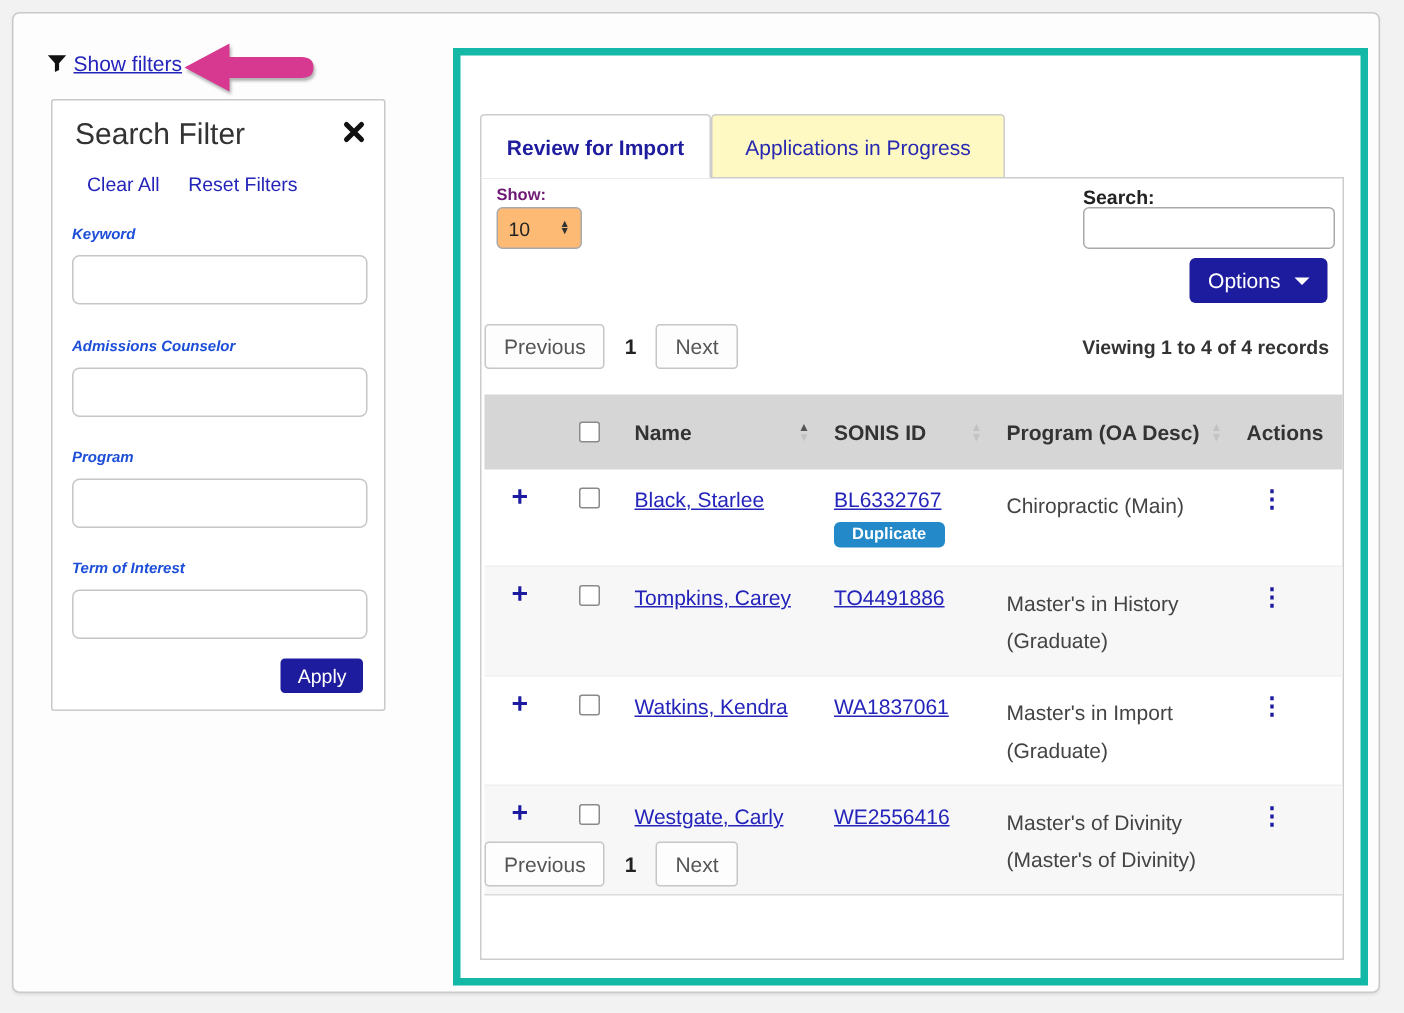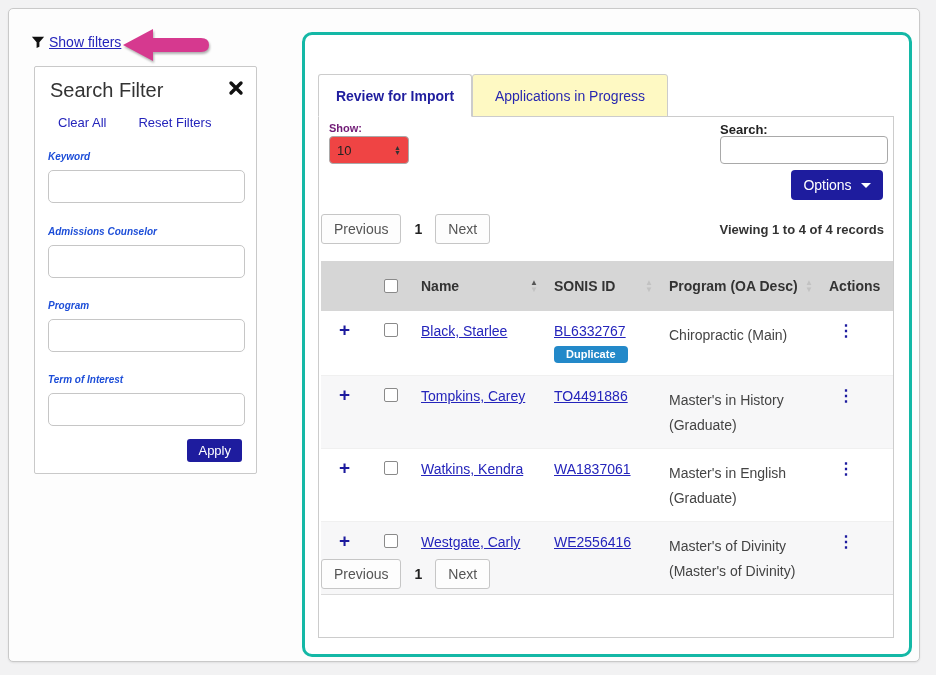--- a/index.html
+++ b/index.html
@@ -14,43 +14,43 @@
   
   .show-filters { position:absolute; left:22px; top:25px; display:flex; align-items:center; gap:4px; }
   .show-filters a { color:#2424bb; font-size:14px; text-decoration:underline; cursor:pointer; }
   .pink-arrow { position:absolute; left:112px; top:17px; filter:drop-shadow(1px 2px 1px rgba(0,0,0,.30)); }
 
   
   .filter-panel { position:absolute; left:25px; top:57px; width:223px; height:408px;
     background:#fff; border:1px solid #c9c9c9; border-radius:2px; }
   .fp-title { position:absolute; left:15px; top:12px; font-size:20px; color:#333; }
   .fp-close { position:absolute; right:12px; top:13px; cursor:pointer; line-height:0; }
-  .fp-links { position:absolute; left:23px; top:48px; display:flex; gap:32px; font-size:13px; }
+  .fp-links { position:absolute; left:23px; top:48px; display:flex; gap:19px; font-size:13px; }
   .fp-links span { color:#2424bb; cursor:pointer; }
   .fp-label { position:absolute; left:13px; font-size:10px; font-weight:bold; color:#1d4ed8;font-style:italic; }
   .fp-input { position:absolute; left:13px; width:197px; height:33px; border:1px solid #c6c6c6;
     border-radius:5px; padding:0 8px; font-size:14px; font-family:inherit; background:#fff; }
   .apply-btn { position:absolute; right:14px; top:372px; background:#1e1c9e; color:#fff;
     border:none; border-radius:3px; font-size:13px; padding:4px 11px; cursor:pointer; font-family:inherit; }
 
   
   .main-panel { position:absolute; left:293px; top:23px; width:610px; height:625px;
-    background:#fff; border:3px solid #14b8a6; border-radius:10px; }
+    background:#fff; border:5px solid #14b8a6; border-radius:0; }
   .tab { position:absolute; top:39px; height:43px; display:flex; align-items:center;
     justify-content:center; font-size:14px; border:1px solid #ccc; border-radius:3px 3px 0 0; cursor:pointer; }
   .tab-active { left:13px; width:154px; background:#fff; color:#1f1d9e; font-weight:bold;
     border-bottom:1px solid #fff; z-index:2; }
   .tab-inactive { left:167px; width:196px; background:#fef9c3; color:#2828b0; }
   .tab-pane { position:absolute; left:13px; top:81px; width:576px; height:522px;
     border:1px solid #ccc; background:#fff; z-index:1; }
 
   
   .show-label { position:absolute; left:10px; top:5px; font-size:11px; font-weight:bold; color:#701a75; }
-  .show-select { position:absolute; left:10px; top:19px; width:80px; height:28px; border:1px solid #a9a9a9;
-    border-radius:4px; background:#ef4444; display:flex; align-items:center; padding:0 7px; font-size:13px;
+  .show-select { position:absolute; left:10px; top:19px; width:57px; height:28px; border:1px solid #a9a9a9;
+    border-radius:4px; background:#fdba74; display:flex; align-items:center; padding:0 7px; font-size:13px;
     color:#222; cursor:pointer; }
   .updown { margin-left:auto; display:flex; flex-direction:column; font-size:7px; color:#333; line-height:5px; }
   .search-label { position:absolute; left:401px; top:5px; font-size:13px; font-weight:bold; color:#222; }
   .search-input { position:absolute; left:401px; top:19px; width:168px; height:28px;
     border:1px solid #a9a9a9; border-radius:4px; padding:0 8px; font-size:13px; font-family:inherit; }
   .options-btn { position:absolute; right:10px; top:53px; width:92px; height:30px; background:#1e1c9e;
     color:#fff; border:none; border-radius:4px; font-size:14px; font-family:inherit; cursor:pointer;
     display:flex; align-items:center; justify-content:center; gap:9px; }
   .caret-down { width:0; height:0; border-left:5px solid transparent; border-right:5px solid transparent;
     border-top:5px solid #fff; }
@@ -231,21 +231,21 @@
           <div class="tbl-row">
             <div class="col-expand cell-center">
                 <span class="plus">+</span>
               </div>
             <div class="col-check cell-center">
                 <span class="chk"></span>
               </div>
             <div class="col-name"><a class="lnk">Watkins, Kendra</a></div>
             <div class="col-sonis"><a class="lnk">WA1837061</a></div>
             <div class="col-program prog">
-              <div>Master's in English</div>
+              <div>Master's in Import</div>
                 <div>(Graduate)</div>
             </div>
             <div class="col-actions"><span class="dots">⋮</span></div>
           </div>
 
           <div class="tbl-row stripe tbl-bottom">
             <div class="col-expand cell-center">
                 <span class="plus">+</span>
               </div>
             <div class="col-check cell-center">

